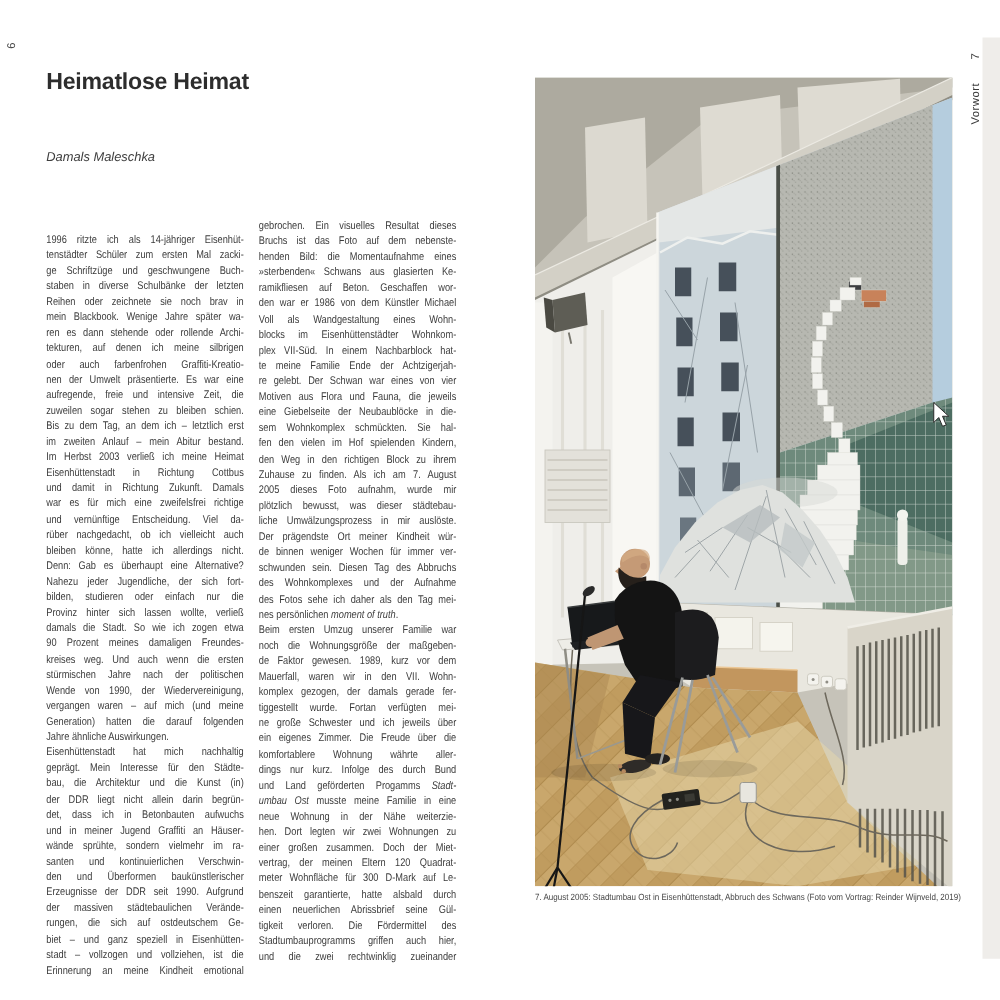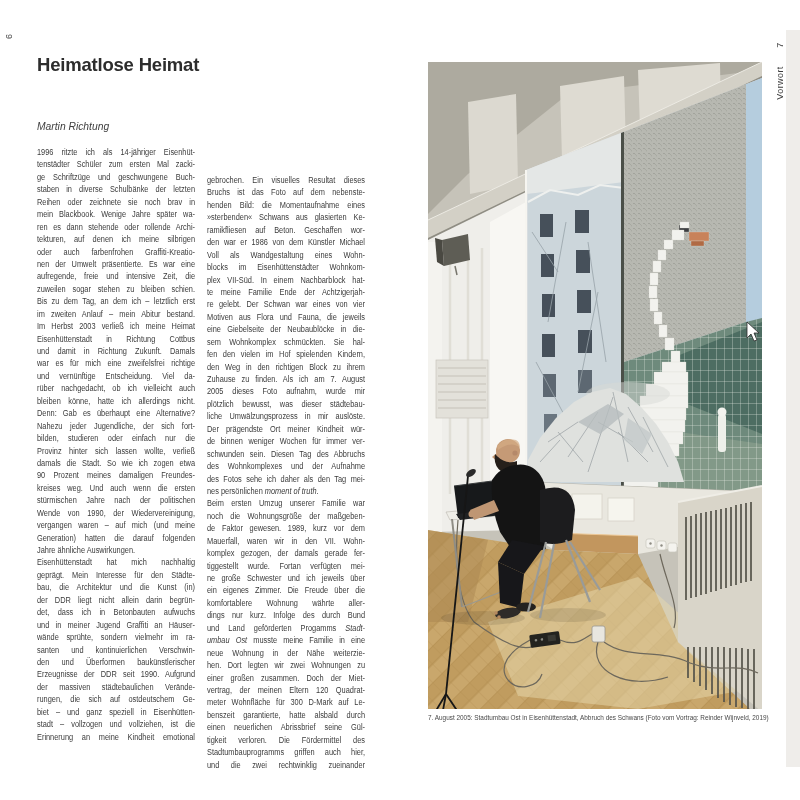--- a/index.html
+++ b/index.html
@@ -8,21 +8,21 @@
   .page{position:absolute;inset:0;padding-left:44px;}
   
   .folio-left{position:absolute;left:4px;top:34px;writing-mode:vertical-rl;transform:rotate(180deg);
        font-size:9px;color:#4a4a4a;}
   
   .title{position:absolute;left:37px;top:56px;margin:0;font-size:18.5px;font-weight:bold;
        color:#2d2d2d;letter-spacing:-0.2px;line-height:1;}
   .author{position:absolute;left:37px;top:121px;font-style:italic;font-size:10.3px;color:#3e3e3e;}
   
   .col{position:absolute;top:146px;width:158px;overflow:visible;}
-  #col1{left:37px;} #col2{left:207px;margin-top:28px;}
+  #col1{left:37px;margin-top:39px;} #col2{left:207px;margin-top:28px;}
   .bline{width:190px;height:12.45px;line-height:12.45px;font-size:8.9px;
        text-align:justify;text-align-last:justify;transform:scaleX(0.8316);
        transform-origin:0 0;color:#3b3b3b;}
   .bline.pend{text-align-last:left;}
   .bline em{font-style:italic;}
   
   .photo{position:absolute;left:428px;top:62px;width:334px;height:647px;margin:0;}
   .caption{position:absolute;left:428px;top:713px;width:375px;font-size:7.2px;color:#474747;
        white-space:nowrap;transform:scaleX(0.891);transform-origin:0 0;}
   
@@ -32,21 +32,21 @@
   .tabtext .num{margin-top:16px;display:inline-block;}
 </style>
 </head>
 <body>
 
 <div class="page">
 
   <div class="folio-left">6</div>
 
   <h1 class="title">Heimatlose Heimat</h1>
-  <div class="author">Martin Richtung</div>
+  <div class="author">Damals Maleschka</div>
 
   <div class="col" id="col1">
       <div class="bline">1996 ritzte ich als 14-jähriger Eisenhüt-</div>
       <div class="bline">tenstädter Schüler zum ersten Mal zacki-</div>
       <div class="bline">ge Schriftzüge und geschwungene Buch-</div>
       <div class="bline">staben in diverse Schulbänke der letzten</div>
       <div class="bline">Reihen oder zeichnete sie noch brav in</div>
       <div class="bline">mein Blackbook. Wenige Jahre später wa-</div>
       <div class="bline">ren es dann stehende oder rollende Archi-</div>
       <div class="bline">tekturen, auf denen ich meine silbrigen</div>

